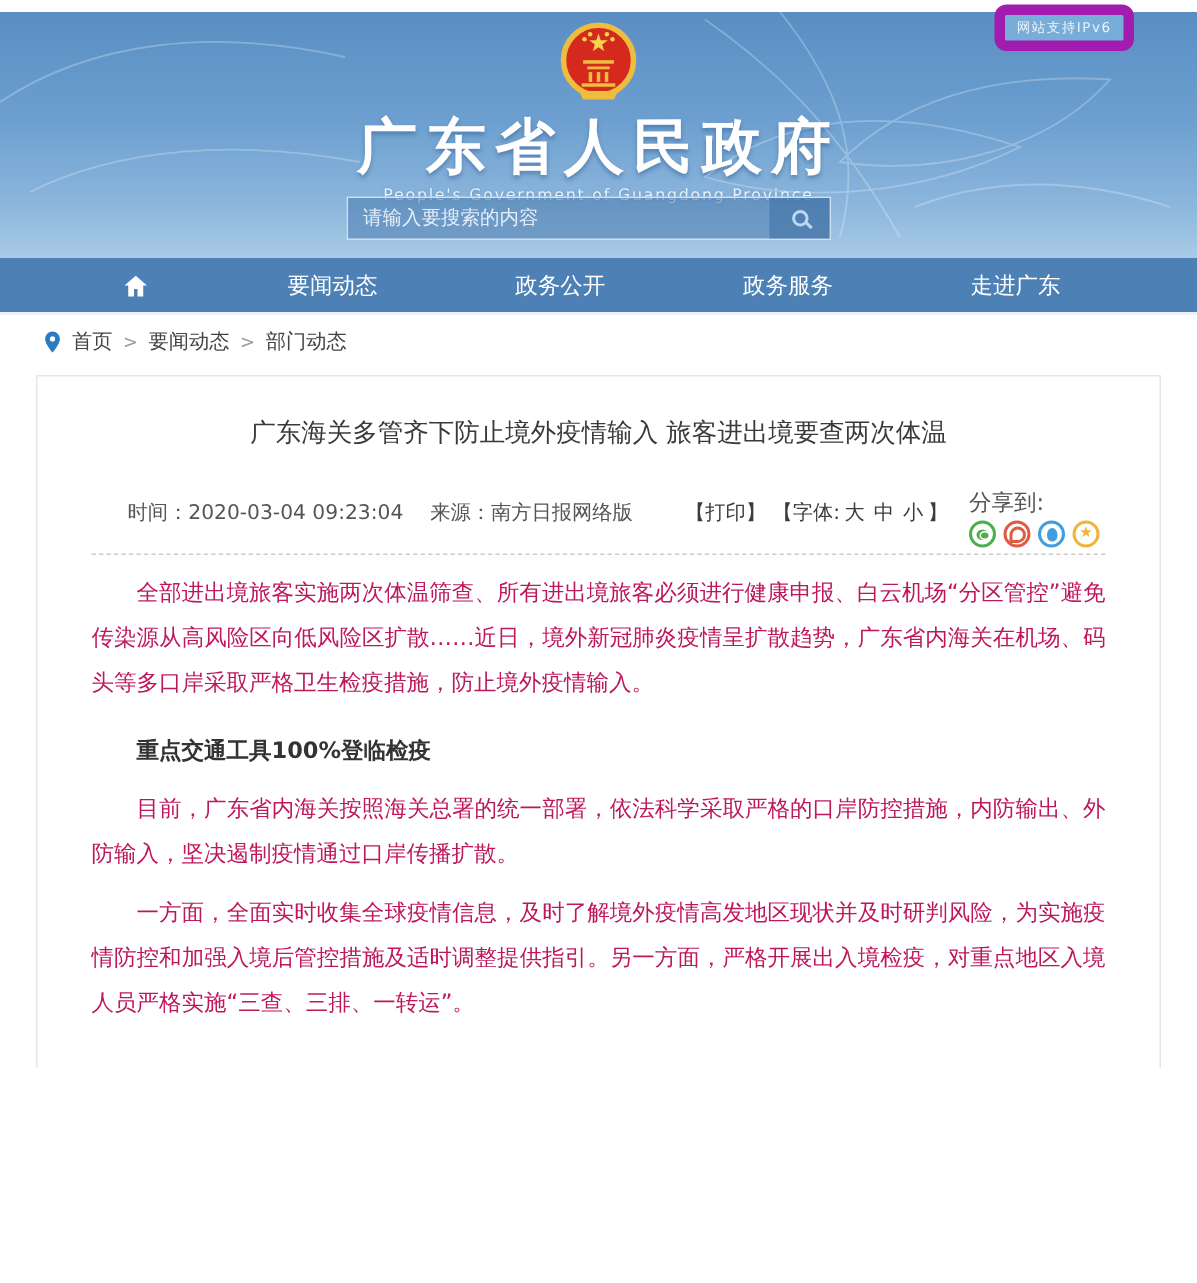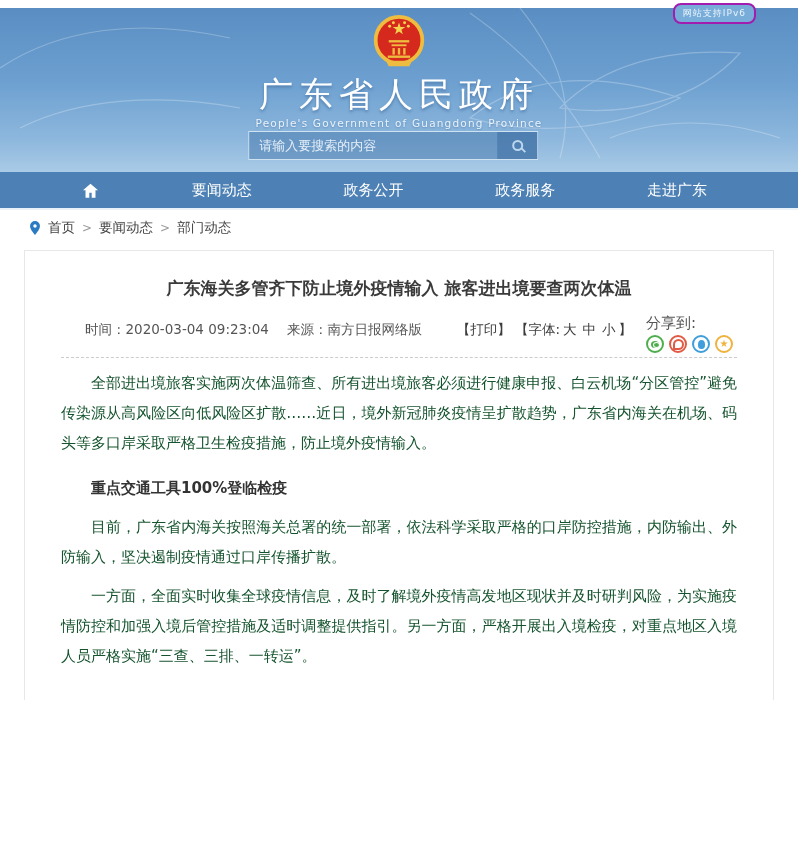--- a/index.html
+++ b/index.html
@@ -2,32 +2,32 @@
 <html><head>
 <meta charset="utf-8">
 <style>
   * { margin:0; padding:0; box-sizing:border-box; }
   body { font-family:"DejaVu Sans","Liberation Sans",sans-serif; background:#fff; }
   .page { width:798px; height:855px; overflow:hidden; background:#fff; margin:0 auto; position:relative; }
 
   
   .top-strip { height:8px; background:#fff; position:relative; z-index:5; }
   .ipv6-badge { position:absolute; top:3px; right:42px; background:#79add9; color:#eaf3fb;
-    font-size:9px; padding:2px 8px; border-radius:8px; border:2px solid #a21caf; letter-spacing:1px; }
+    font-size:9px; padding:2px 8px; border-radius:8px; border:7px solid #a21caf; letter-spacing:1px; }
 
   
   .banner { height:164px; background:linear-gradient(180deg,#5a8ec3 0%, #6da0d0 45%, #8db7dd 80%, #a9cbe6 100%);
     position:relative; text-align:center; overflow:hidden; }
   .deco { position:absolute; top:0; left:0; width:100%; height:100%; opacity:.25; pointer-events:none; }
   .emblem { display:inline-block; margin-top:6px; height:56px; }
-  .site-title { color:#fff; font-size:34px; font-weight:normal; letter-spacing:6px; line-height:1.1;
+  .site-title { color:#fff; font-size:40px; font-weight:bold; letter-spacing:6px; line-height:1.1;
     text-shadow:0 2px 3px rgba(40,80,130,.45); margin-top:2px; }
   .site-sub { color:#e8f2fa; font-size:10.5px; letter-spacing:1.2px; margin-top:4px;
     text-shadow:0 1px 2px rgba(40,80,130,.4); }
-  .search { position:absolute; left:50%; transform:translateX(-52%); bottom:12px; width:290px; height:29px;
+  .search { position:absolute; left:50%; transform:translateX(-52%); bottom:12px; width:323px; height:29px;
     display:flex; border:1px solid #cfe2f2; background:rgba(74,124,175,.55); }
   .search input { flex:1; background:transparent; border:none; outline:none; color:#fff;
     font-size:13px; padding:0 10px; font-family:inherit; }
   .search input::placeholder { color:#e3eef8; }
   .search-btn { width:40px; border:none; background:rgba(60,110,162,.55); cursor:pointer;
     display:flex; align-items:center; justify-content:center; }
   .mag { width:11px; height:11px; border:2px solid #bcd7ee; border-radius:50%; position:relative; display:block; }
   .mag::after { content:""; position:absolute; width:2px; height:6px; background:#bcd7ee;
     transform:rotate(-45deg); right:-3px; bottom:-4px; }
 
@@ -38,21 +38,21 @@
   .nav-item svg { display:block; }
 
   
   .breadcrumb { height:36px; display:flex; align-items:center; padding:0 28px; font-size:13.5px; color:#555; }
   .breadcrumb .pin { margin-right:6px; display:flex; }
   .crumb { color:#444; cursor:pointer; }
   .crumb-sep { color:#999; margin:0 7px; font-size:12px; }
 
   
   .article-box { margin:4px 24px 0; border:1px solid #e7e7e7; border-bottom:none; padding:26px 36px 20px; }
-  .article-title { text-align:center; font-size:17px; color:#3a3a3a; font-weight:bold; margin-bottom:16px; }
+  .article-title { text-align:center; font-size:17px; color:#3a3a3a; font-weight:normal; margin-bottom:28px; }
   .meta-row { display:flex; align-items:flex-start; border-bottom:1px dashed #ccc;
     padding:0 0 2px 24px; font-size:13.5px; color:#555; }
   .meta-left { white-space:nowrap; padding-top:5px; }
   .meta-left .sep { display:inline-block; width:18px; }
   .meta-mid { margin-left:auto; white-space:nowrap; color:#3c3c3c; padding-top:5px; }
   .meta-mid .ctl { cursor:pointer; }
   .font-size-opt { cursor:pointer; margin:0 3px; }
   .share-block { margin-left:14px; position:relative; top:-2px; }
   .share-label { font-size:15px; color:#555; }
   .share-icons { display:flex; gap:5px; margin-top:2px; position:relative; z-index:2; background:#fff; padding-right:4px; }
@@ -60,21 +60,21 @@
     display:inline-flex; align-items:center; justify-content:center; cursor:pointer; position:relative; background:#fff; }
   .sicon.wechat::before { content:""; width:8px; height:7px; border-radius:50%; background:var(--c); }
   .sicon.wechat::after { content:""; position:absolute; width:5px; height:4px; border-radius:50%;
     background:var(--c); right:2px; bottom:3px; border:1px solid #fff; }
   .sicon.weibo::before { content:""; width:7px; height:7px; border:2px solid var(--c); border-radius:50% 50% 50% 0; }
   .sicon.qq::before { content:""; width:7px; height:9px; border-radius:50% 50% 45% 45%; background:var(--c); }
   .sicon.qzone::before { content:"★"; color:var(--c); font-size:10px; line-height:1; }
 
   
   .article-body { margin-top:10px; }
-  .article-body p { font-size:15px; color:#14532d; line-height:30px; text-indent:2em;
+  .article-body p { font-size:15px; color:#be185d; line-height:30px; text-indent:2em;
     margin:9px 0; text-align:justify; }
   .article-body p.head { font-weight:bold; color:#333; margin:15px 0 4px; }
 </style>
 </head>
 <body>
 
 <div class="page">
 
   <div class="top-strip">
     <span class="ipv6-badge">网站支持IPv6</span>

